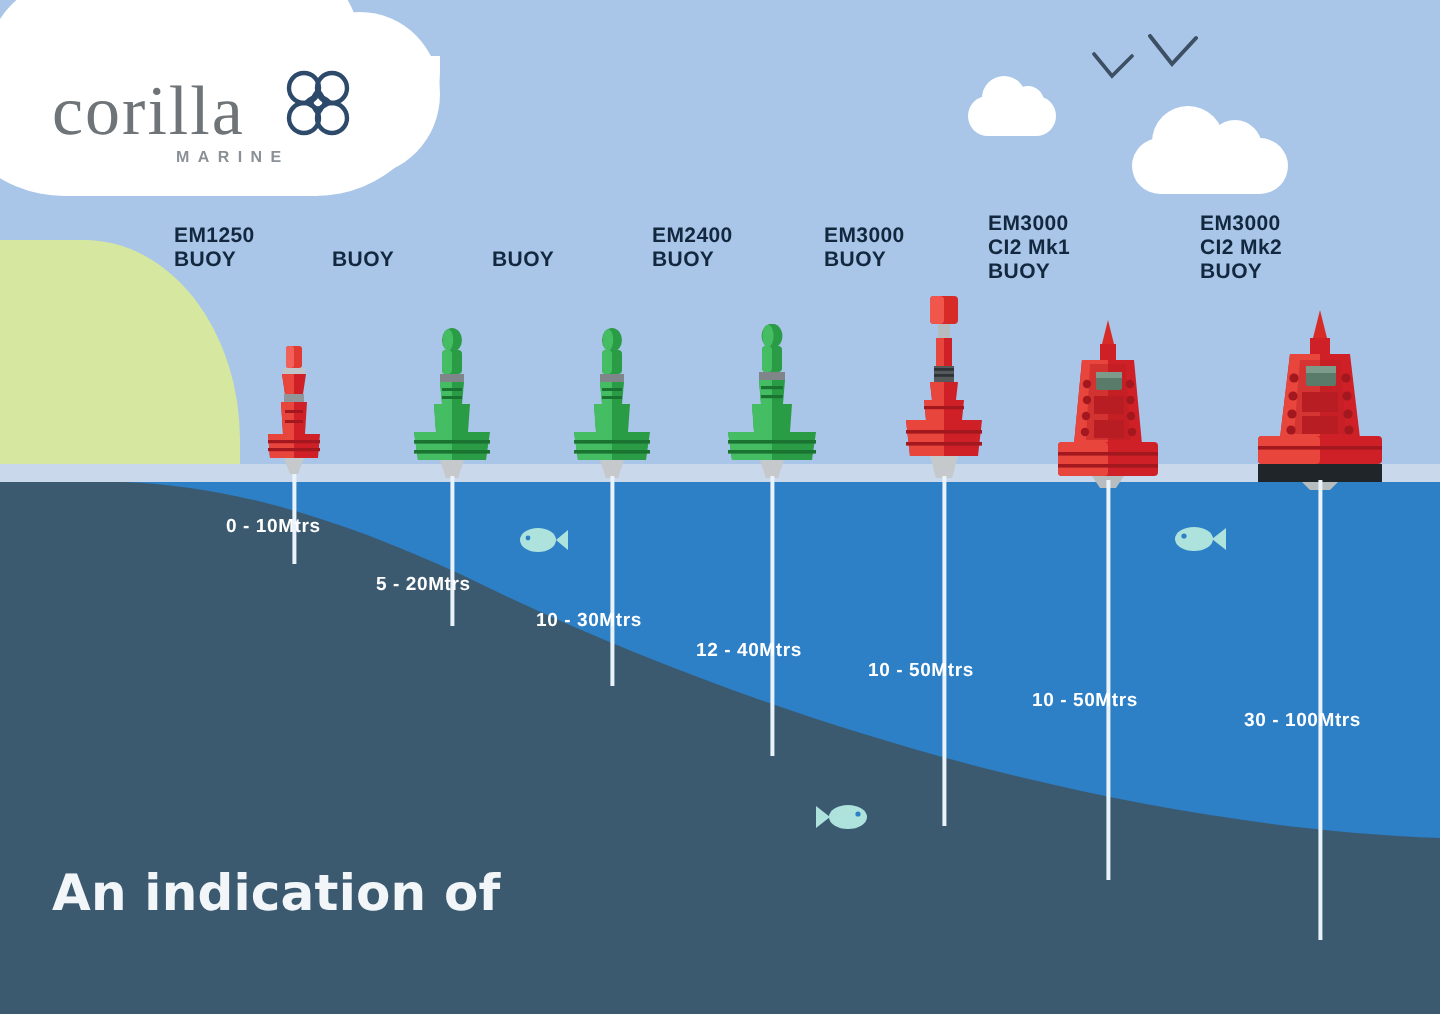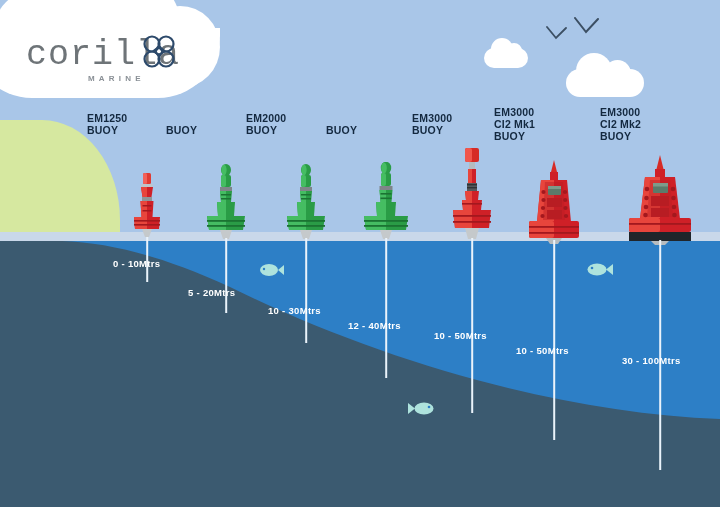--- a/index.html
+++ b/index.html
@@ -30,21 +30,21 @@
   .logo-cloud .base {
     position:absolute; left:0; bottom:0; width:250px; height:70px;
     background:#fff; border-radius:0 0 62px 62px;
   }
 
   .logo-wrap {
     position:absolute; left:18px; top:28px;
     width:180px; height:60px;
   }
   .logo-word {
-    font-family:Liberation Mono, monospace;
+    font-family:Liberation Serif, serif;
     font-size:35px; letter-spacing:1px; color:#6e7478;
     font-weight:400; line-height:1;
     position:absolute; left:8px; top:10px;
   }
   .logo-sub {
     position:absolute; left:70px; top:46px;
     font-size:8px; letter-spacing:4.2px; color:#8a9096; font-weight:700;
   }
   .logo-mark { position:absolute; left:120px; top:5px; width:42px; height:40px; }
 
@@ -240,21 +240,20 @@
         <rect x="7" y="56" width="38" height="1.8" fill="#1b7332"></rect>
         <rect x="7" y="61" width="38" height="1.8" fill="#1b7332"></rect>
         <path d="M20 66 L32 66 L29 75 L23 75 Z" fill="#c5c9cb"></path>
       </svg>
     </div>
     <div class="moor" style="top:238px; height:75px;"></div>
     <div class="depth" style="left:22px; top:287px;">5 - 20Mtrs</div>
   </div>
 
   <div class="buoy-col" style="left:246px;">
-    <div class="label" style="top:112px;">EM2000</div>
     <div class="label" style="top:124px;">BUOY</div>
     <div class="buoy-art" style="top:164px;">
       <svg width="52" height="78" viewBox="0 0 52 78">
         <ellipse cx="26" cy="6" rx="5" ry="6" fill="#2a9c46"></ellipse>
         <ellipse cx="24" cy="6" rx="2.6" ry="5.4" fill="#45bd62"></ellipse>
         <rect x="21" y="11" width="10" height="12" rx="2" fill="#2a9c46"></rect>
         <rect x="21" y="11" width="5" height="12" rx="2" fill="#45bd62"></rect>
         <rect x="20" y="23" width="12" height="4" fill="#7f8589"></rect>
         <path d="M20 27 L32 27 L31 38 L21 38 Z" fill="#2a9c46"></path>
         <path d="M20 27 L26 27 L26 38 L21 38 Z" fill="#45bd62"></path>
@@ -267,20 +266,21 @@
         <rect x="7" y="56" width="38" height="1.8" fill="#1b7332"></rect>
         <rect x="7" y="61" width="38" height="1.8" fill="#1b7332"></rect>
         <path d="M20 66 L32 66 L29 75 L23 75 Z" fill="#c5c9cb"></path>
       </svg>
     </div>
     <div class="moor" style="top:238px; height:105px;"></div>
     <div class="depth" style="left:22px; top:305px;">10 - 30Mtrs</div>
   </div>
 
   <div class="buoy-col" style="left:326px;">
+    <div class="label" style="top:112px;">EM2400</div>
     <div class="label" style="top:124px;">BUOY</div>
     <div class="buoy-art" style="top:162px;">
       <svg width="56" height="80" viewBox="0 0 56 80">
         <ellipse cx="28" cy="6" rx="5.2" ry="6.2" fill="#2a9c46"></ellipse>
         <ellipse cx="26" cy="6" rx="2.8" ry="5.6" fill="#45bd62"></ellipse>
         <rect x="23" y="11" width="10" height="13" rx="2" fill="#2a9c46"></rect>
         <rect x="23" y="11" width="5" height="13" rx="2" fill="#45bd62"></rect>
         <rect x="21.5" y="24" width="13" height="4" fill="#7f8589"></rect>
         <path d="M21.5 28 L34.5 28 L33.5 40 L22.5 40 Z" fill="#2a9c46"></path>
         <path d="M21.5 28 L28 28 L28 40 L22.5 40 Z" fill="#45bd62"></path>
@@ -394,15 +394,16 @@
         <rect x="9" y="68" width="62" height="1.8" fill="#a3181e"></rect>
         <rect x="9" y="77" width="62" height="9" fill="#20252a"></rect>
         <path d="M31 86 L49 86 L45 90 L35 90 Z" fill="#b7bcbf"></path>
       </svg>
     </div>
     <div class="moor" style="top:240px; height:230px;"></div>
     <div class="depth" style="left:22px; top:355px;">30 - 100Mtrs</div>
   </div>
 
   <div class="title">
+    <div>An indication of</div>
   </div>
 
 </div>
 
 </body></html>

